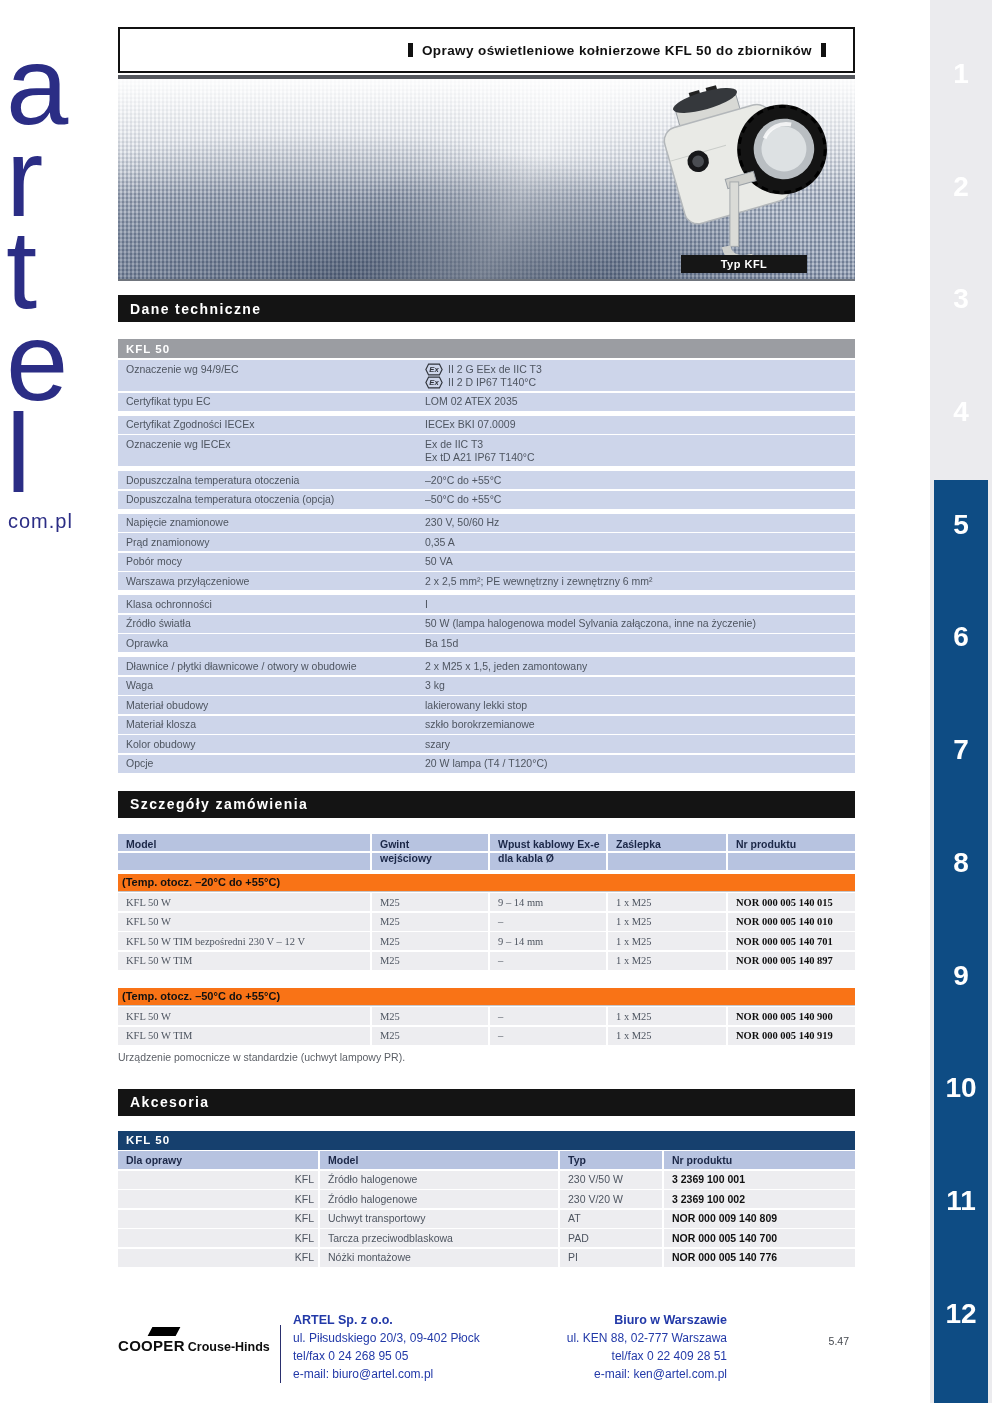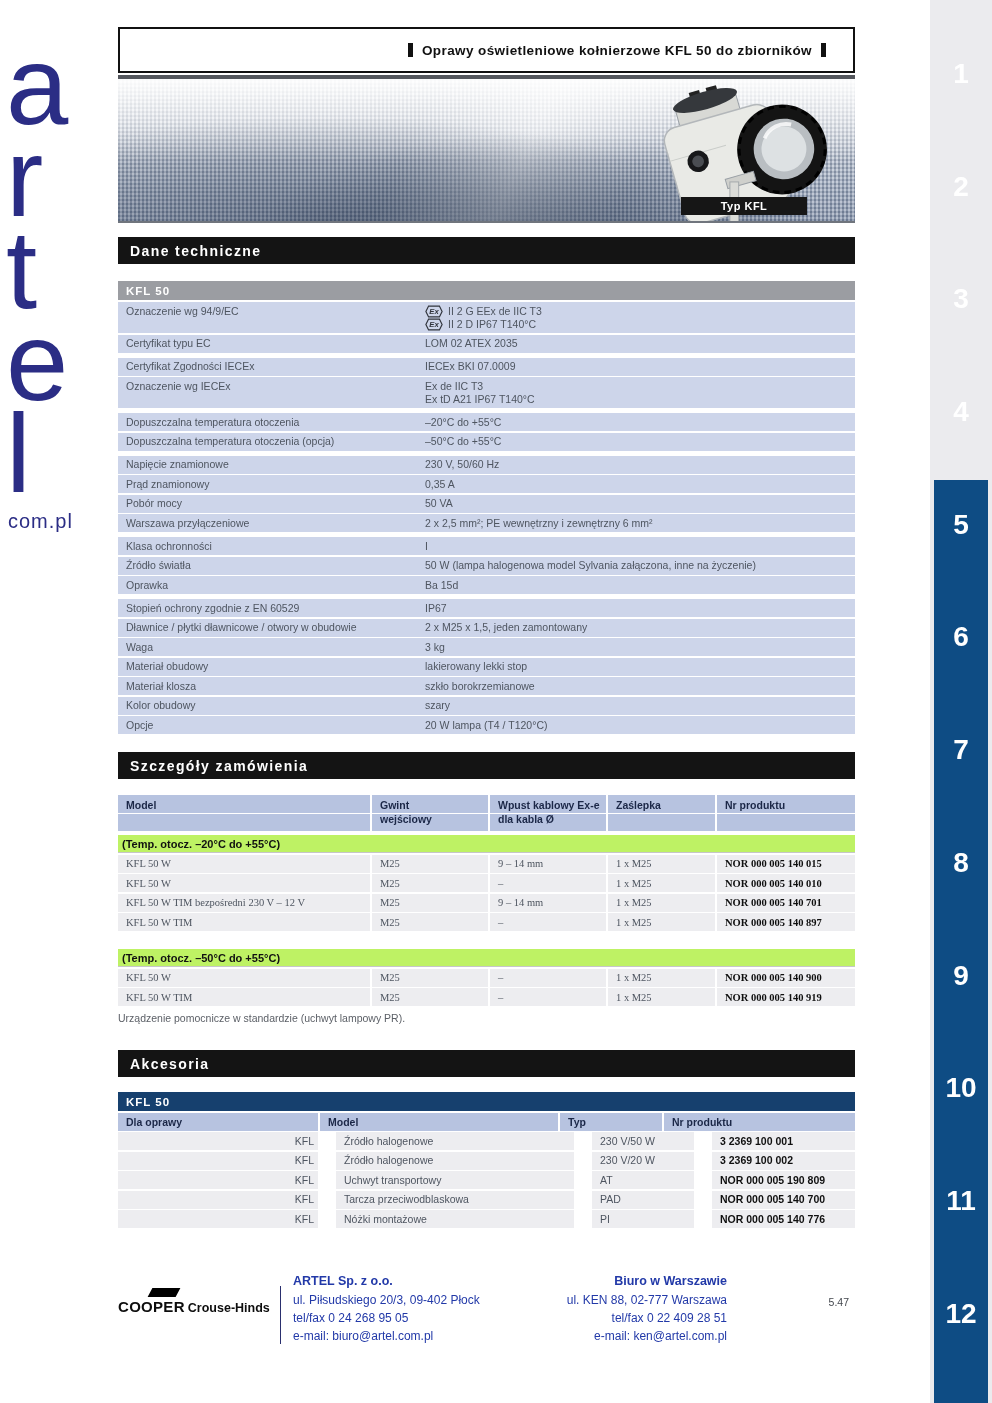--- a/index.html
+++ b/index.html
@@ -19,21 +19,21 @@
 
   
   .content { position:absolute; left:118px; top:0; width:737px; }
 
   .titlebox { margin-top:27px; height:46px; border:2px solid #111; background:#fff;
               display:flex; align-items:center; justify-content:flex-end; padding-right:18px; }
   .titlebox .ttl { font-size:13.5px; font-weight:bold; color:#111; letter-spacing:.4px; }
   .tbar { display:inline-block; width:5px; height:14px; background:#111; margin:0 9px; }
 
   
-  .banner { position:relative; margin-top:2px; height:148px;
+  .banner { position:relative; margin-top:2px; height:206px;
             border-top:4px solid #53565c; border-bottom:2px solid #70757d;
             background-color:#c3cad6;
             background-image:
               radial-gradient(ellipse at 28% 100%, rgba(28,42,66,.38), rgba(0,0,0,0) 52%),
               radial-gradient(ellipse at 58% 115%, rgba(25,40,65,.42), rgba(0,0,0,0) 48%),
               linear-gradient(180deg, rgba(255,255,255,.95) 0%, rgba(255,255,255,.55) 28%, rgba(255,255,255,0) 58%),
               linear-gradient(115deg, rgba(255,255,255,0) 40%, rgba(255,255,255,.45) 55%, rgba(255,255,255,0) 70%),
               repeating-linear-gradient(90deg, rgba(40,55,80,.20) 0 2px, rgba(255,255,255,.22) 2px 4px),
               repeating-linear-gradient(0deg, rgba(40,55,80,.16) 0 2px, rgba(255,255,255,.18) 2px 4px),
               linear-gradient(180deg, #e0e4ea 0%, #c6cdd9 45%, #9fabbf 78%, #8c99b0 100%);
@@ -63,39 +63,39 @@
   .exhex { display:inline-flex; flex-shrink:0; }
 
   
   .ohdr { position:relative; margin-top:16px; height:36px; display:flex; }
   .ohdr::after { content:""; position:absolute; left:0; right:0; top:17.5px; height:1.5px; background:#fff; }
   .ohead { background:#b7c3e0; color:#1b2747; font-size:10.5px; font-weight:bold;
            padding:3px 6px 0 8px; line-height:14px; }
   .oc0 { width:252px; margin-right:2px; }
   .oc1 { width:116px; margin-right:2px; }
   .oc2 { width:116px; margin-right:2px; }
-  .oc3 { width:107px; margin-right:2px; }
+  .oc3 { width:118px; margin-right:2px; }
   .oc4 { flex:1; }
-  .ogrouphdr { margin-top:4px; height:18px; background:#bef264; border-bottom:1px solid #c6c6c9;
+  .ogrouphdr { margin-top:4px; height:18px; background:#f97316; border-bottom:1px solid #c6c6c9;
                font-size:11px; font-weight:bold; color:#111; display:flex; align-items:center; padding-left:4px; }
   .orow { display:flex; margin-top:1.5px; font-size:10.5px; color:#4e5560;font-family:Liberation Serif, serif; }
   .ocell { background:#ededf0; padding:2.5px 4px 2.5px 8px; line-height:13px; }
   .numcell { font-weight:bold; color:#101010; }
   .gap14 { height:14px; }
   .footnote { margin-top:6px; font-size:10.5px; color:#5b5f66; }
 
   
   .ahdr { margin-top:1.5px; height:18px; display:flex; }
   .ahead { background:#b7c3e0; color:#1b2747; font-size:10.5px; font-weight:bold;
            display:flex; align-items:center; padding-left:8px; }
   .ac0 { width:200px; margin-right:2px;text-align:right; }
   .ac1 { width:238px; margin-right:2px; }
   .ac2 { width:102px; margin-right:2px; }
   .ac3 { flex:1; }
-  .arow { display:flex; margin-top:1.5px; font-size:10.5px; color:#4e5560;gap:16px; }
+  .arow { display:flex; margin-top:1.5px; font-size:10.5px; color:#4e5560; }
   .acell { background:#ededf0; padding:2.5px 4px 2.5px 8px; line-height:13px; }
 
   
   .footer { margin-top:44px; display:flex; align-items:flex-start; }
   .brand { width:158px; margin-top:16px; position:relative; flex-shrink:0; }
   .flag { display:block; width:28px; height:9px; background:#000; transform:skewX(-28deg); margin:0 0 1px 32px; }
   .brandline { white-space:nowrap; }
   .brand-name { font-size:15px; font-weight:900; color:#0d0d0d; letter-spacing:.3px; }
   .brand-suffix { font-size:12.5px; font-weight:bold; color:#0d0d0d; margin-left:3px; }
   .fdivider { width:0; border-left:1.5px solid #2a2f6e; height:58px; margin:14px 12px 0 4px; }
@@ -303,28 +303,20 @@
           <span class="tvals">
               <span class="tval">
                 <span>Ba 15d</span>
               </span>
             </span>
         </div>
       </div>
 
       <div class="tgroup">
         <div class="trow">
-          <span class="tlabel">Stopień ochrony zgodnie z EN 60529</span>
-          <span class="tvals">
-              <span class="tval">
-                <span>IP67</span>
-              </span>
-            </span>
-        </div>
-        <div class="trow">
           <span class="tlabel">Dławnice / płytki dławnicowe / otwory w obudowie</span>
           <span class="tvals">
               <span class="tval">
                 <span>2 x M25 x 1,5, jeden zamontowany</span>
               </span>
             </span>
         </div>
         <div class="trow">
           <span class="tlabel">Waga</span>
           <span class="tvals">
@@ -447,21 +439,21 @@
     <div class="arow">
       <span class="acell ac0">KFL</span>
       <span class="acell ac1">Źródło halogenowe</span>
       <span class="acell ac2">230 V/20 W</span>
       <span class="acell ac3 numcell">3 2369 100 002</span>
     </div>
     <div class="arow">
       <span class="acell ac0">KFL</span>
       <span class="acell ac1">Uchwyt transportowy</span>
       <span class="acell ac2">AT</span>
-      <span class="acell ac3 numcell">NOR 000 005 190 809</span>
+      <span class="acell ac3 numcell">NOR 000 009 140 809</span>
     </div>
     <div class="arow">
       <span class="acell ac0">KFL</span>
       <span class="acell ac1">Tarcza przeciwodblaskowa</span>
       <span class="acell ac2">PAD</span>
       <span class="acell ac3 numcell">NOR 000 005 140 700</span>
     </div>
     <div class="arow">
       <span class="acell ac0">KFL</span>
       <span class="acell ac1">Nóżki montażowe</span>

